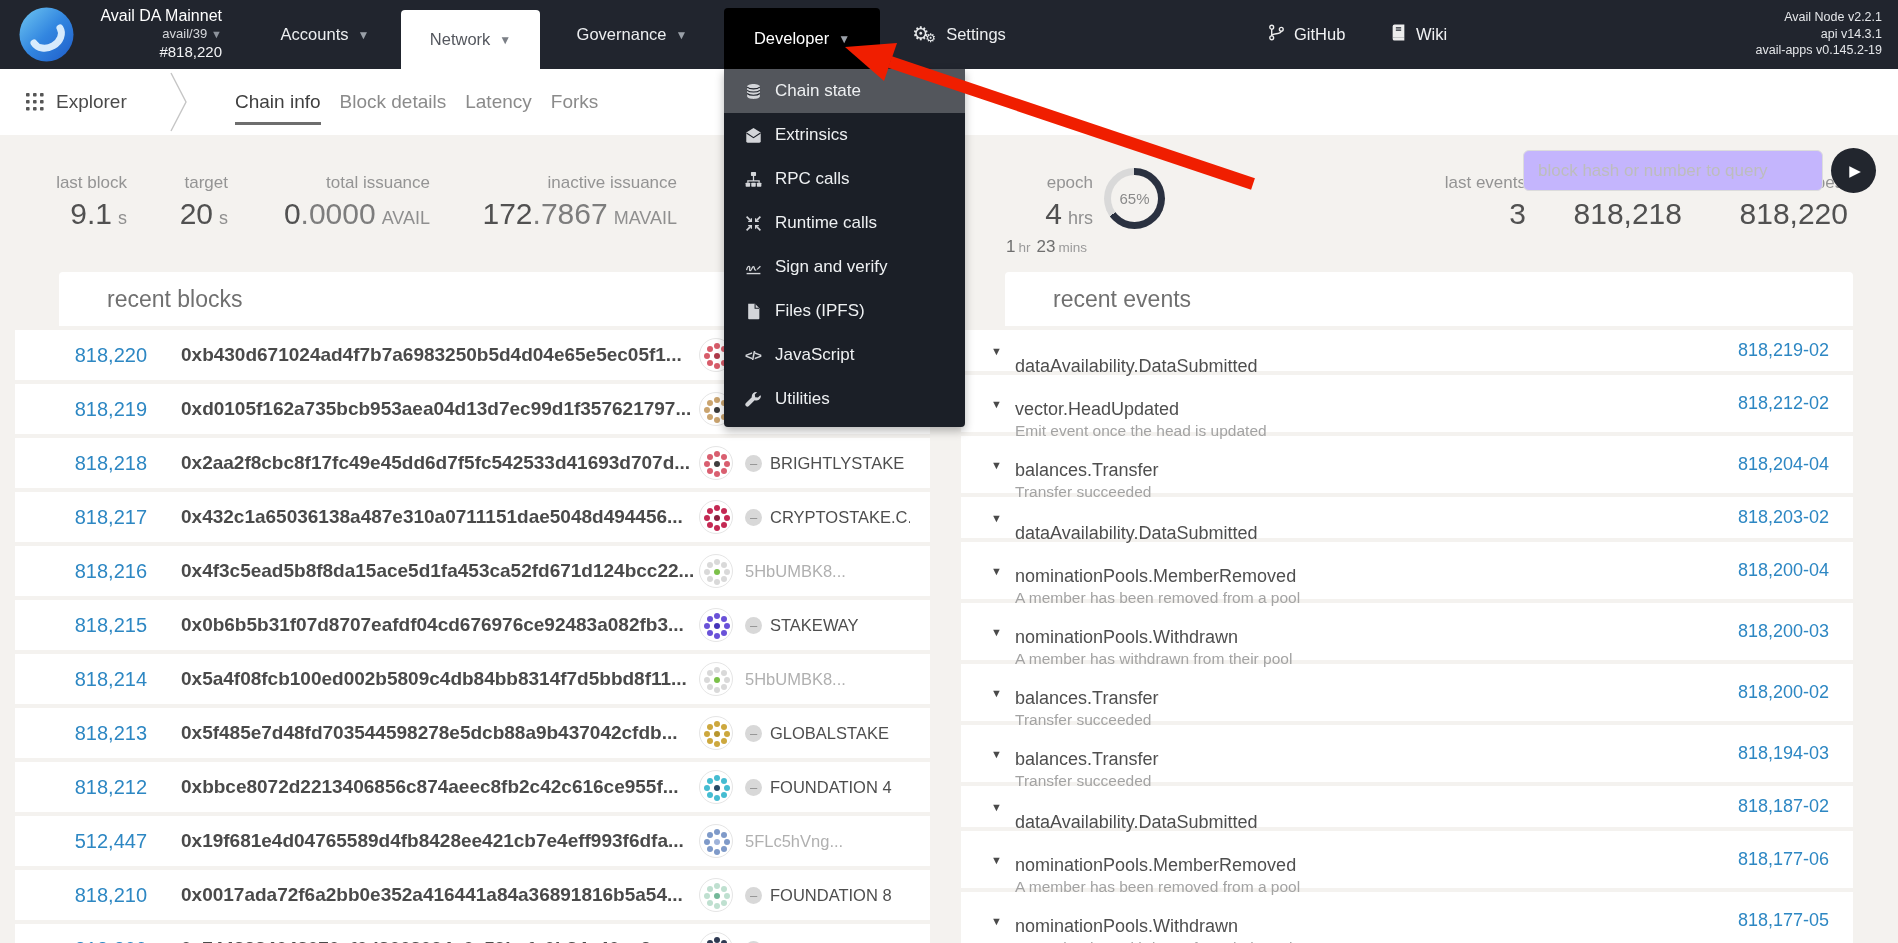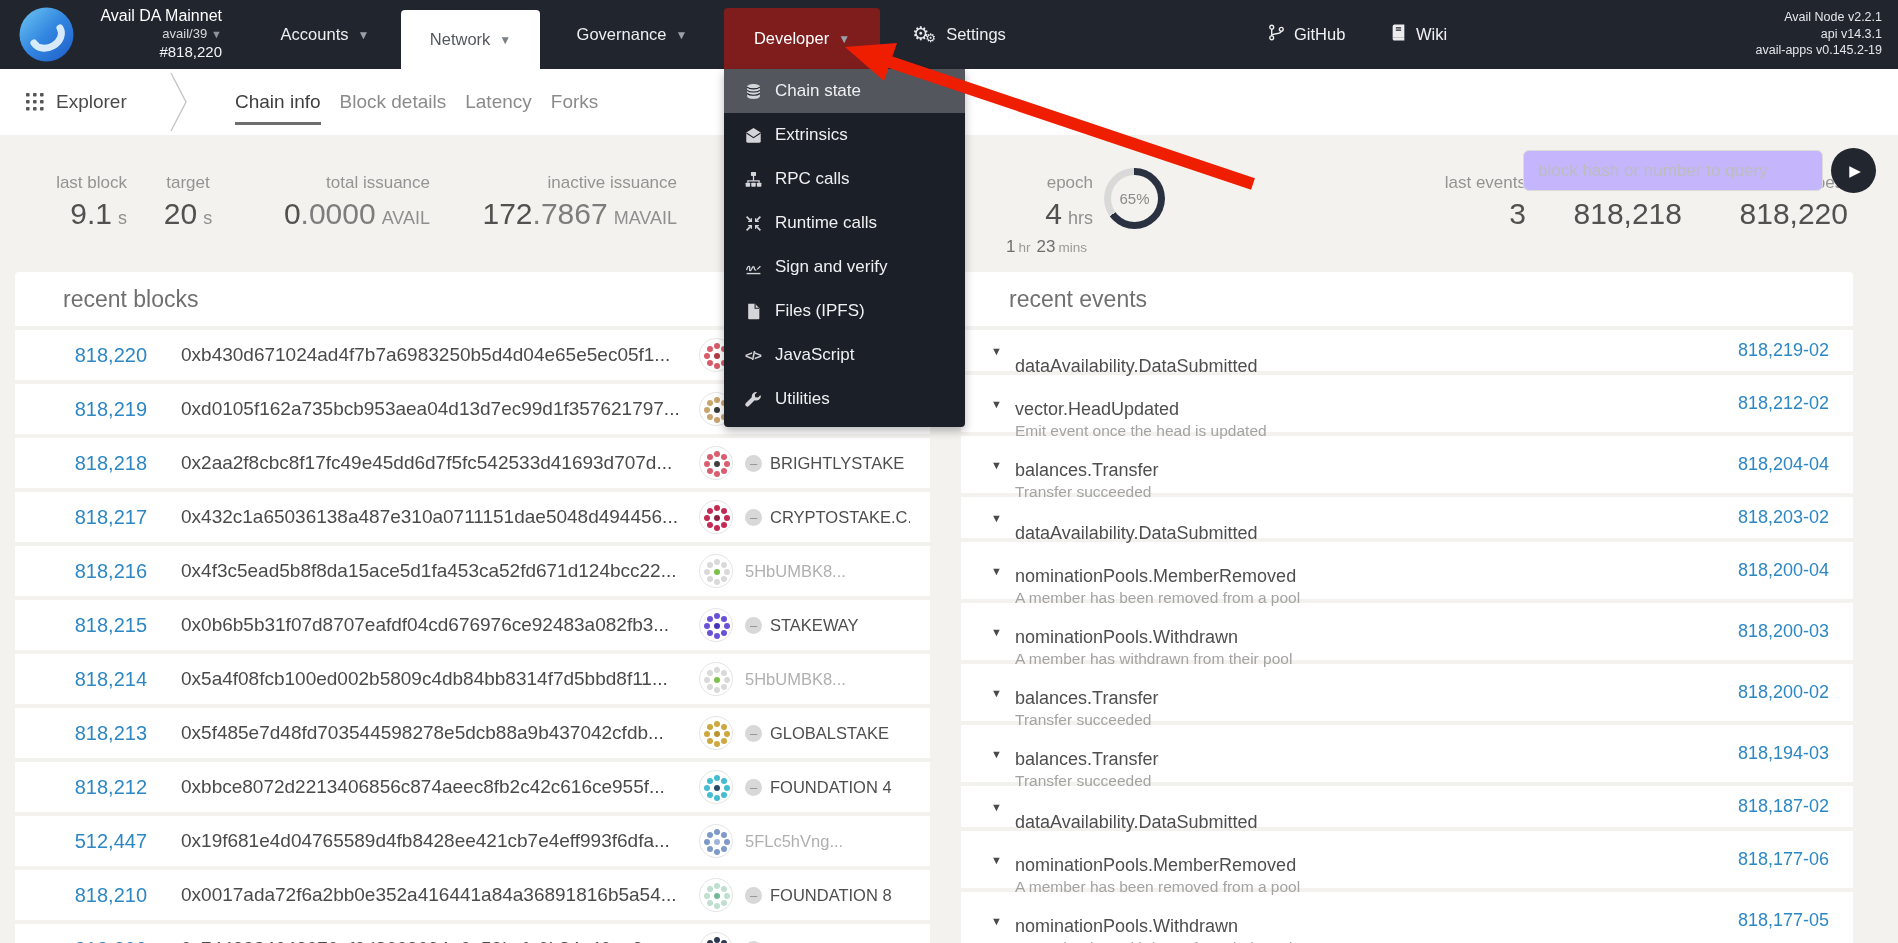--- a/index.html
+++ b/index.html
@@ -11,21 +11,21 @@
   .chain-block{position:absolute;left:80px;top:7px;width:142px;text-align:right;line-height:18px;}
   .chain-name{color:#fff;font-size:16px;font-weight:500;white-space:nowrap;}
   .chain-spec{color:#d7d9dd;font-size:13px;}
   .chain-spec .caret{color:#8d939c;font-size:11px;margin-left:4px;}
   .chain-block-num{color:#f2f3f5;font-size:15px;}
   .navitem{position:absolute;top:0;height:69px;display:flex;align-items:center;justify-content:center;
            color:#eceef0;font-size:16.5px;cursor:pointer;white-space:nowrap;}
   .navitem .caret{color:#9aa0a8;font-size:12px;margin-left:9px;}
   .navitem.pill-white{top:10px;height:59px;background:#fff;border-radius:4px 4px 0 0;color:#54575e;}
   .navitem.pill-white .caret{color:#7b7f86;}
-  .navitem.pill-dark{top:8px;height:61px;background:#7f1d1d;border-radius:4px 4px 0 0;color:#fff;}
+  .navitem.pill-dark{top:8px;height:61px;background:#000000;border-radius:4px 4px 0 0;color:#fff;}
   .gears{position:relative;width:26px;height:24px;margin-right:8px;}
   .gear{position:absolute;color:#e8eaec;}
   .gear.big{font-size:19px;left:0;top:-1px;}
   .gear.small{font-size:12px;left:13px;top:8px;}
   .toplink{position:absolute;top:0;height:69px;display:flex;align-items:center;gap:9px;
            color:#f0f1f3;font-size:16.5px;cursor:pointer;}
   .version{position:absolute;right:16px;top:9px;text-align:right;color:#e4e6e9;font-size:12.5px;line-height:16.5px;}
   
   .dropdown{position:absolute;left:724px;top:69px;width:241px;background:#1b1f27;z-index:30;
             border-radius:0 0 4px 4px;box-shadow:0 4px 10px rgba(0,0,0,.28);padding-bottom:6px;}
@@ -58,27 +58,27 @@
   .stat .dec{color:#7d7d7d;}
   .stat .unit{font-size:18px;color:#8f8f8f;margin-left:6px;}
   .stat .sub{font-size:17px;color:#6f6f6f;margin-top:3px;white-space:nowrap;}
   .stat .sub .u{font-size:13.5px;color:#9a9a9a;margin:0 6px 0 3px;}
   .donut{position:absolute;left:1104px;top:168px;width:61px;height:61px;border-radius:50%;
          display:flex;align-items:center;justify-content:center;}
   .donut .hole{width:47px;height:47px;border-radius:50%;background:#f4f2ef;display:flex;
                align-items:center;justify-content:center;font-size:15px;color:#8a8a8a;}
   
   .card-title{background:#fff;border-radius:4px 4px 0 0;height:54px;display:flex;align-items:center;
-              padding-left:48px;font-size:23px;color:#707070;margin-bottom:4px;}
+              padding-left:48px;font-size:23px;color:#707070;margin-bottom:4px;margin-left:44px;}
   .blocks-card{position:absolute;left:15px;top:272px;width:915px;z-index:1;}
   .events-card{position:absolute;left:961px;top:272px;width:892px;z-index:1;}
   .block-row{background:#fff;height:50px;margin-bottom:4px;display:flex;align-items:center;
              padding:0 20px 0 42px;box-sizing:border-box;}
   .b-num{width:90px;text-align:right;color:#2d87c3;font-size:20px;cursor:pointer;flex:0 0 90px;}
-  .b-hash{flex:1;margin-left:34px;color:#4a4a4a;font-size:19px;white-space:nowrap;overflow:hidden;}
+  .b-hash{flex:1;margin-left:34px;color:#4a4a4a;font-size:19px;white-space:nowrap;overflow:hidden;font-weight:bold;}
   .identicon{width:34px;height:34px;border-radius:50%;background:#fff;border:1px solid #e5e5e5;
              position:relative;flex:0 0 34px;box-sizing:border-box;}
   .identicon i{position:absolute;width:6px;height:6px;border-radius:50%;}
   .b-author{width:165px;margin-left:12px;display:flex;align-items:center;gap:8px;overflow:hidden;}
   .minus-badge{width:17px;height:17px;border-radius:50%;background:#d8d8d8;color:#8f8f8f;flex:0 0 17px;
                display:flex;align-items:center;justify-content:center;font-size:13px;line-height:17px;}
   .a-name{font-size:16.5px;color:#b0b0b0;white-space:nowrap;}
   .named .a-name{color:#4e4e4e;}
   .event-row{background:#fff;height:41px;margin-bottom:4px;display:flex;align-items:center;
              padding:0 24px 0 30px;box-sizing:border-box;}
@@ -279,21 +279,21 @@
   <input class="searchbox" placeholder="block hash or number to query" style="">
   <div class="searchbtn">
     <span>▶</span>
   </div>
 </div>
 
 <div class="stat" style="left:20px;width:107px;">
   <div class="lbl">last block</div>
   <div class="val"><span>9.1</span><span class="unit">s</span></div>
 </div>
-<div class="stat" style="left:148px;width:80px;text-align:center;">
+<div class="stat" style="left:148px;width:80px;">
   <div class="lbl">target</div>
   <div class="val"><span>20</span><span class="unit">s</span></div>
 </div>
 <div class="stat" style="left:280px;width:150px;">
   <div class="lbl">total issuance</div>
   <div class="val"><span>0</span><span class="dec">.0000</span><span class="unit">AVAIL</span></div>
 </div>
 <div class="stat" style="left:470px;width:207px;">
   <div class="lbl">inactive issuance</div>
   <div class="val"><span>172</span><span class="dec">.7867</span><span class="unit">MAVAIL</span></div>

